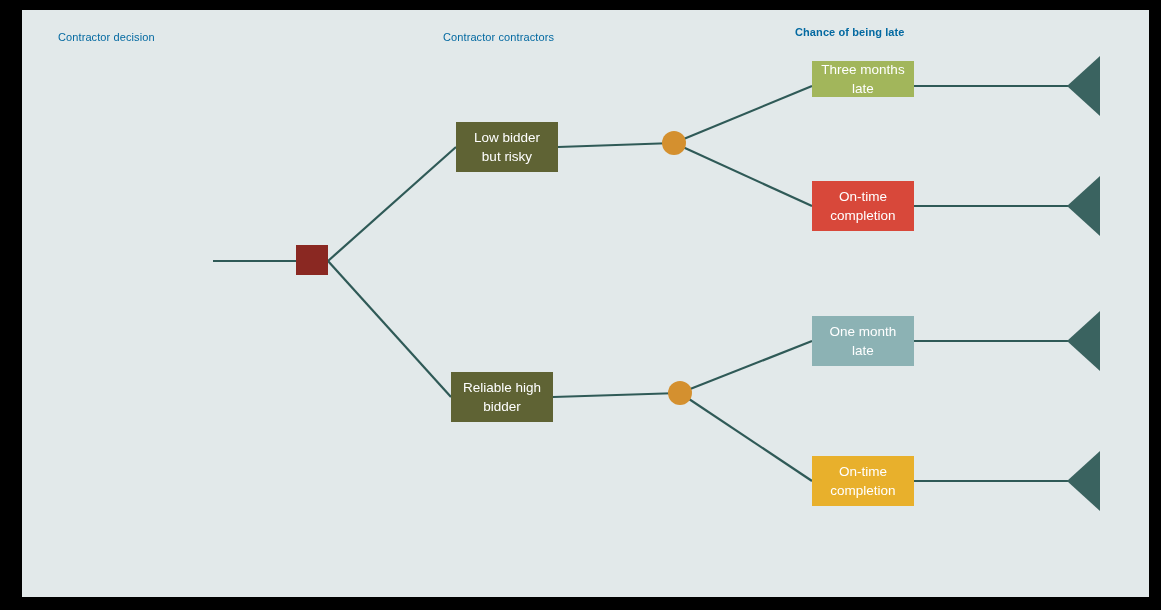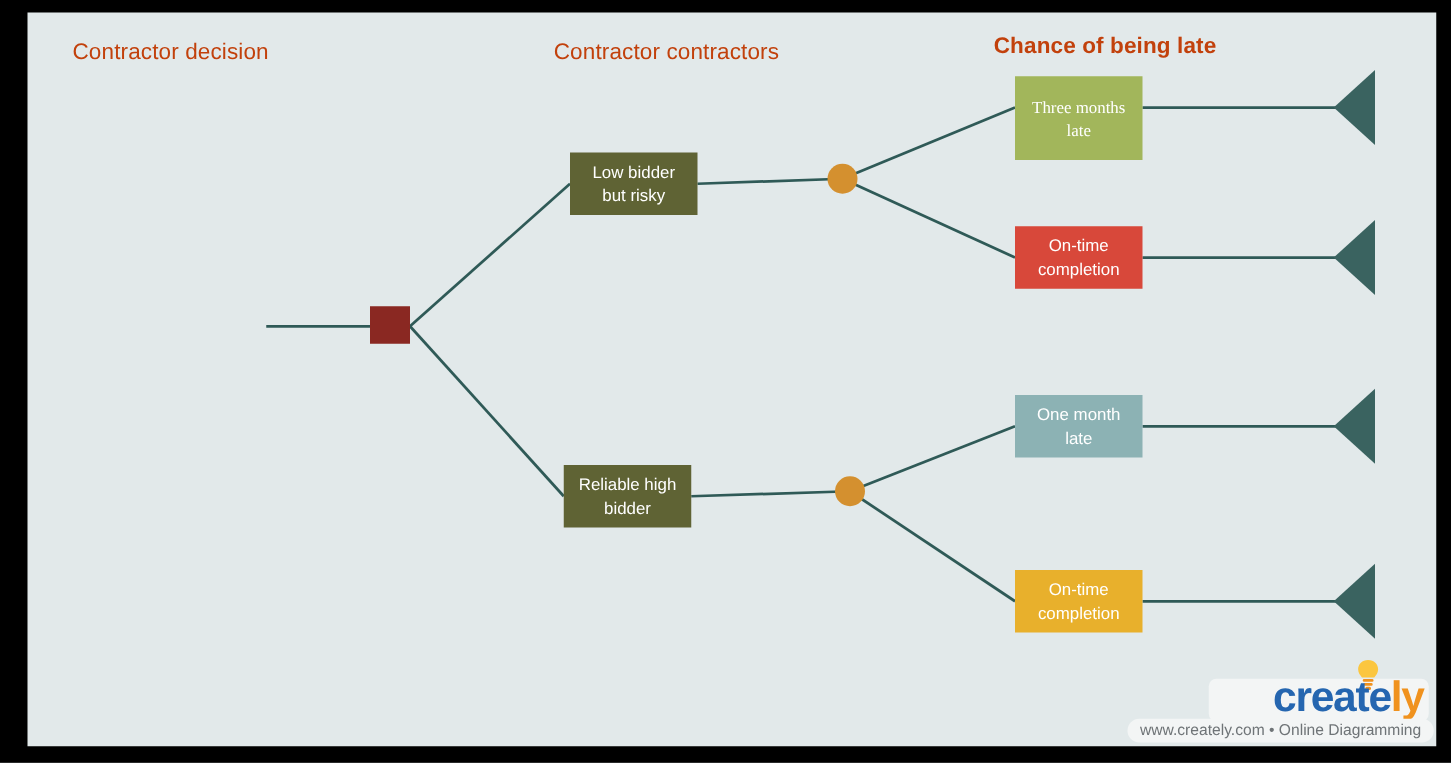--- a/index.html
+++ b/index.html
@@ -17,22 +17,22 @@
   #canvas {
     position:absolute;
     left:22px; top:10px;
     width:1127px; height:587px;
     background:#e2e9ea;
     overflow:hidden;
   }
   
   .col-header {
     position:absolute;
-    font-size:18px;
-    color:#c2410c;
+    font-size:11px;
+    color:#0369a1;
     white-space:nowrap;
     letter-spacing:.1px;
   }
   
   #links {
     position:absolute; left:0; top:0;
     width:1127px; height:587px;
     pointer-events:none;
   }
   
@@ -134,39 +134,28 @@
     <div class="node" style="left:434px; top:112px; width:102px; height:50px; background:#5f6334;">
       <span>Low bidder but risky</span>
     </div>
     <div class="node" style="left:429px; top:362px; width:102px; height:50px; background:#5f6334;">
       <span>Reliable high bidder</span>
     </div>
 
     <div class="chance-node" style="left:640px; top:121px; width:24px; height:24px; background:#d4902f;"></div>
     <div class="chance-node" style="left:646px; top:371px; width:24px; height:24px; background:#d4902f;"></div>
 
-    <div class="node" style="left:790px; top:51px; width:102px; height:67px; background:#a2b65b;font-family:Liberation Serif, serif;">
+    <div class="node" style="left:790px; top:51px; width:102px; height:36px; background:#a2b65b;">
       <span>Three months late</span>
     </div>
     <div class="node" style="left:790px; top:171px; width:102px; height:50px; background:#d8483a;">
       <span>On-time completion</span>
     </div>
     <div class="node" style="left:790px; top:306px; width:102px; height:50px; background:#8cb2b4;justify-content:center;">
       <span>One month late</span>
     </div>
     <div class="node" style="left:790px; top:446px; width:102px; height:50px; background:#e8b02c;">
       <span>On-time completion</span>
     </div>
 
-    <div id="watermark">
-      <div class="wm-logo-bg"></div>
-      <svg class="wm-bulb" viewBox="0 0 19 26">
-        <path d="M9.5 1 C4.8 1 1.5 4.3 1.5 8.4 C1.5 11.3 3.2 13.2 4.6 15 L14.4 15 C15.8 13.2 17.5 11.3 17.5 8.4 C17.5 4.3 14.2 1 9.5 1 Z" fill="#fbc63f"></path>
-        <rect x="5.2" y="16.1" width="8.6" height="2.3" rx="1" fill="#f0921e"></rect>
-        <rect x="5.9" y="19.3" width="7.2" height="2.2" rx="1" fill="#f0921e"></rect>
-        <rect x="7.2" y="22.4" width="4.6" height="2.6" rx="1.2" fill="#f0921e"></rect>
-      </svg>
-      <div class="wm-logo"><span class="wm-blue">creat</span><span class="wm-blue">e</span><span class="wm-orange">ly</span></div>
-      <div class="wm-bar">www.creately.com • Online Diagramming</div>
-    </div>
 
   </div>
 </div>
 
 </body></html>

